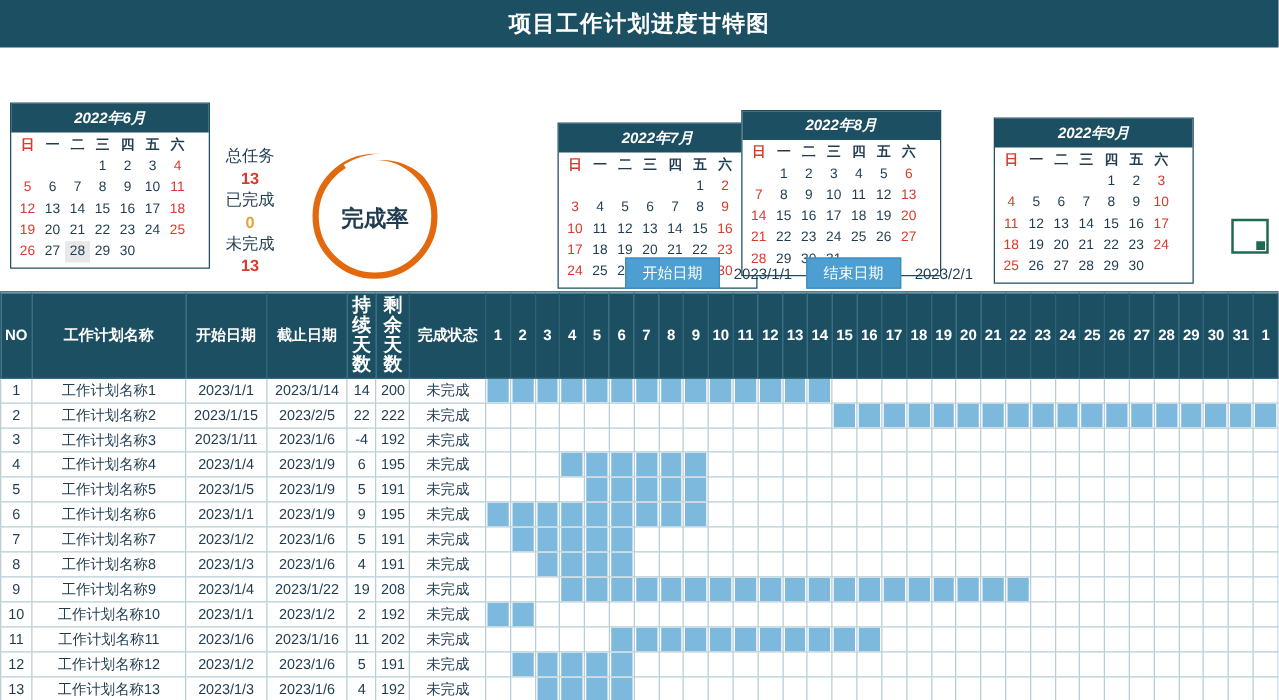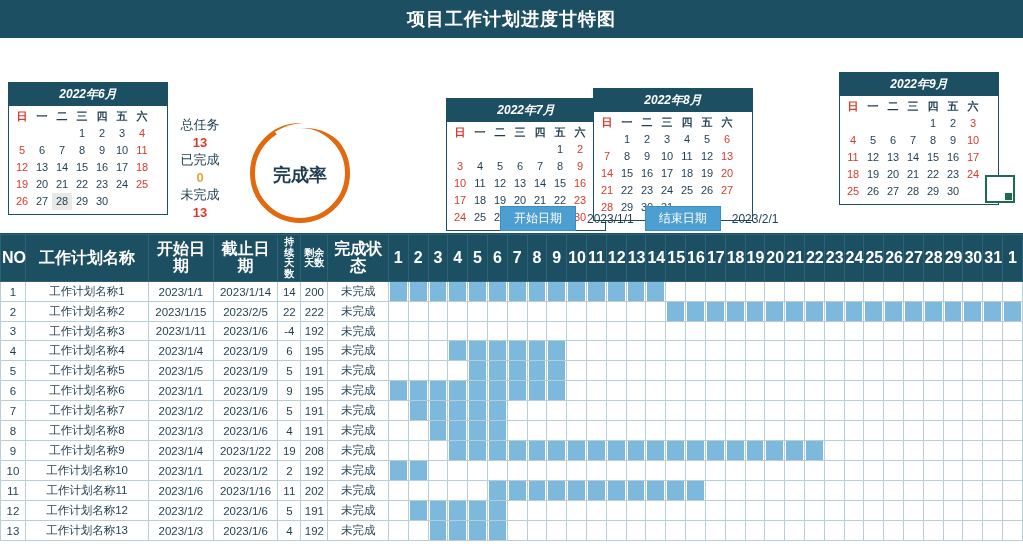--- a/index.html
+++ b/index.html
@@ -60,21 +60,21 @@
   .dow { font-weight: bold; color: #1f3c50; }
   .dow.sun { color: #d93a2b; }
   .red { color: #d93a2b; }
   .dark { color: #1f3c50; }
   .today { background: #e8e8e8; color:#1f3c50; }
   .mute { color: #ffffff; }
 
   #cal-jun { left: 8px;  top: 44px; }
   #cal-jul { left: 404px; top: 60px; margin-left: 42px; }
   #cal-aug { left: 593px; top: 50px; }
-  #cal-sep { left: 795px; top: 34px; margin-left: 44px; }
+  #cal-sep { left: 795px; top: 56px; }
 
   
   .stats {
     position: absolute;
     left: 165px; top: 78px;
     width: 70px;
     text-align: center;
     line-height: 1.35;
   }
   .stats .lbl { font-weight: normal; font-size: 13px; color:#1f3c50; }
@@ -153,29 +153,29 @@
     border-top: 1px solid #1d4f63;
   }
   table.gantt {
     border-collapse: collapse;
     table-layout: fixed;
     width: 1023px;
   }
   table.gantt th {
     background: #1d4f63;
     color: #ffffff;
-    font-size: 16px;
+    font-size: 12px;
     font-weight: bold;
     border: 1px solid #2d6379;
     padding: 2px 1px;
     height: 30px;
     text-align: center;
     line-height: 1.05;
   }
-  table.gantt th.narrow { font-size: 10px; }
+  table.gantt th.narrow { font-size: 15px; }
   table.gantt td {
     border: 1px solid #b8cdd6;
     font-size: 11.5px;
     height: 19px;
     text-align: center;
     color: #1f3c50;
     padding: 0 1px;
     white-space: nowrap;
     overflow: hidden;
   }

